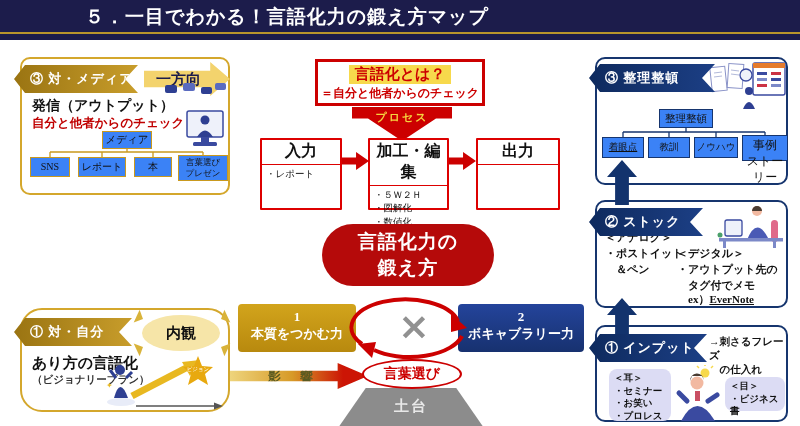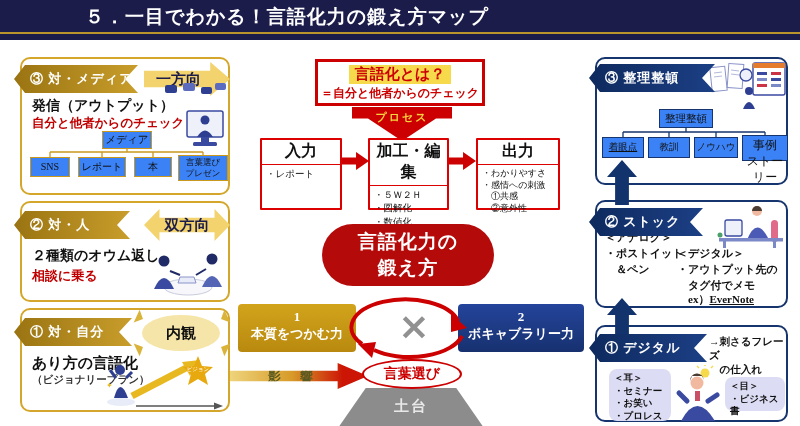--- a/index.html
+++ b/index.html
@@ -134,40 +134,22 @@
     <svg class="ill" style="left:0; top:90px;" width="210" height="8" viewBox="0 0 210 8">
       <path d="M105 0 V3 M28 3 H181 M28 3 V8 M80 3 V8 M131 3 V8 M181 3 V8" stroke="#c9991e" stroke-width="1.3" fill="none"></path>
     </svg>
     <div class="tbox g" style="left:8px;   top:98px; width:40px; height:20px; font-size:10px; line-height:18px;">SNS</div>
     <div class="tbox g" style="left:56px;  top:98px; width:48px; height:20px; font-size:10px; line-height:18px;">レポート</div>
     <div class="tbox g" style="left:112px; top:98px; width:38px; height:20px; font-size:10px; line-height:18px;">本</div>
     <div class="tbox g ml" style="left:156px; top:96px; width:50px; height:26px; font-size:8.5px; line-height:1.3; padding-top:1px;">言葉選び
 プレゼン</div>
   </div>
 
-  <div class="panel gold" style="left:20px; top:201px; width:210px; height:101px;">
-    <div class="banner gold" style="left:-8px; top:8px; width:116px;">② 対・人</div>
-    <div class="dir-both" style="left:122px; top:6px; width:86px; height:32px;">
-        <span>双方向</span>
-      </div>
-    <div class="pline1" style="left:10px; top:44px; font-size:14px;">２種類のオウム返し</div>
-    <div class="pline2" style="left:10px; top:64px; font-size:13px;">相談に乗る</div>
-    <svg class="ill" style="left:128px; top:42px;" width="76" height="55" viewBox="0 0 76 55">
-      <ellipse cx="38" cy="42" rx="24" ry="8" fill="#f6f6fb" stroke="#c9ccdd" stroke-width="1"></ellipse>
-      <circle cx="14" cy="16" r="5.5" fill="#1f2a66"></circle>
-      <path d="M4 44 Q14 22 24 44 Z" fill="#3a4aa0"></path>
-      <circle cx="62" cy="14" r="5.5" fill="#1f2a66"></circle>
-      <path d="M52 42 Q62 20 72 42 Z" fill="#5565b5"></path>
-      <path d="M30 32 L44 32 L46 38 L28 38 Z" fill="#e8ecf8" stroke="#8a93c8" stroke-width="1"></path>
-      <line x1="20" y1="26" x2="30" y2="30" stroke="#1f2a66" stroke-width="2"></line>
-      <line x1="56" y1="24" x2="46" y2="30" stroke="#1f2a66" stroke-width="2"></line>
-    </svg>
-  </div>
-
-  <div class="panel gold" style="left:20px; top:308px; width:210px; height:104px;">
+
+  <div class="panel gold" style="left:20px; top:308px; width:210px; height:104px;border-radius:22px;">
     <div class="banner gold" style="left:-8px; top:8px; width:118px;">① 対・自分</div>
     <div class="naikan" style="left:112px; top:2px; width:94px; height:42px;">
       <span class="tri t1"></span>
       <span class="tri t2"></span>
       <span class="tri t3"></span>
       <span class="tri t4"></span>
       <div class="blob">内観</div>
     </div>
     <div class="pline1" style="left:10px; top:44px; font-size:15px;">あり方の言語化</div>
     <div class="pline1" style="left:10px; top:63px; font-size:10.5px; color:#333;">（ビジョナリープラン）</div>
@@ -203,24 +185,20 @@
   <div class="rarrow" style="left:342px; top:152px; width:27px; height:18px;"></div>
   <div class="step" style="left:368px; top:138px; width:81px; height:72px;">
     <div class="st">加工・編集</div>
     <div class="si">・５Ｗ２Ｈ
 ・図解化
 ・数値化</div>
   </div>
   <div class="rarrow" style="left:449px; top:152px; width:27px; height:18px;"></div>
   <div class="step" style="left:476px; top:138px; width:84px; height:72px;">
     <div class="st">出力</div>
-    <div class="si" style="font-size:9px; line-height:1.3;">・わかりやすさ
-・感情への刺激
-　①共感
-　②意外性</div>
   </div>
 
   <div class="pill ml">言語化力の
 鍛え方</div>
 
   <div class="fbox goldbg" style="left:238px; top:304px; width:118px; height:48px;">
     <div>1</div>
     <div>本質をつかむ力</div>
   </div>
   <div class="xop">×</div>
@@ -295,21 +273,21 @@
 ・アウトプット先の
 　タグ付でメモ</div>
     <div class="ex-line" style="left:80px; top:90px;">
       <span>　ex）</span><span class="u">EverNote</span>
     </div>
   </div>
 
   <div class="up-arrow" style="left:607px; top:298px; height:45px;"></div>
 
   <div class="panel navy" style="left:595px; top:325px; width:193px; height:97px;">
-    <div class="banner navy" style="left:-8px; top:7px; width:118px;">① デジタル</div>
+    <div class="banner navy" style="left:-8px; top:7px; width:118px;">① インプット</div>
     <div class="note" style="left:112px; top:8px; width:80px;">→刺さるフレーズ
 　の仕入れ</div>
     <div class="bubble ear" style="left:12px; top:42px; width:62px; height:52px;">＜耳＞
 ・セミナー
 ・お笑い
 ・プロレス</div>
     <svg class="ill" style="left:78px; top:38px;" width="50" height="58" viewBox="0 0 50 58">
       <circle cx="30" cy="8" r="4.5" fill="#f7d94c"></circle>
       <line x1="30" y1="1" x2="30" y2="-2" stroke="#f7d94c" stroke-width="1.5"></line>
       <line x1="24" y1="3" x2="22" y2="1" stroke="#f7d94c" stroke-width="1.5"></line>

